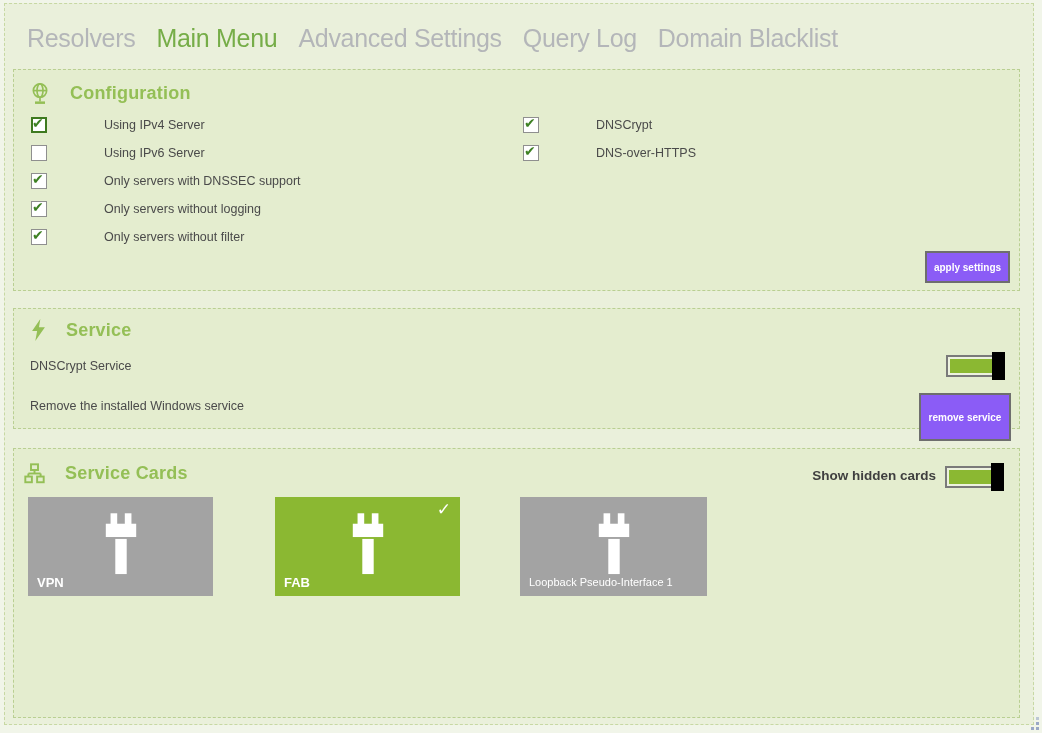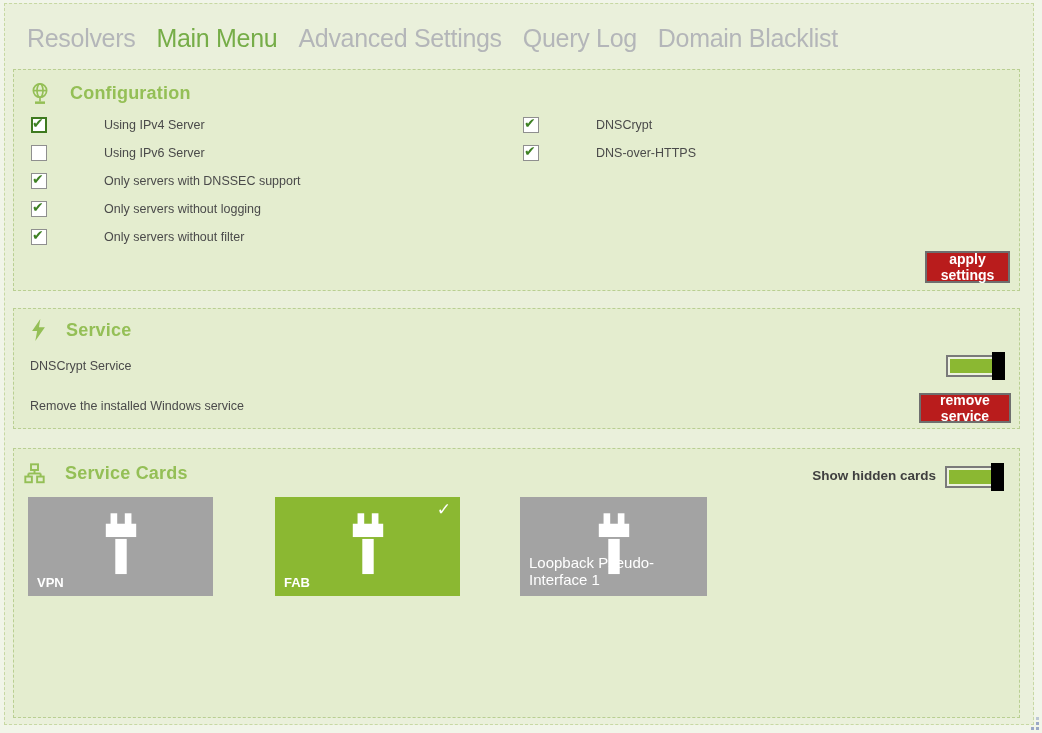--- a/index.html
+++ b/index.html
@@ -25,40 +25,40 @@
 
   
   .cb-row { position:absolute; display:flex; align-items:center; gap:10px; height:18px; }
   .checkbox { width:16px; height:16px; background:#ffffff; border:1px solid #8f8f8f;
               position:relative; flex:0 0 auto; }
   .checkbox.focused { border:2px solid #3e7a1f; }
   .check { position:absolute; left:0px; top:-3px; font-size:14px; font-weight:bold; color:#3e8123; line-height:16px; }
   .cb-label { font-size:12.5px; color:#4a4a4a; white-space:nowrap;margin-left:47px; }
 
   
-  .gbtn { position:absolute; background:#b91c1c; border:2px solid #6e6e6e; color:#ffffff;
-          font-family:inherit; font-size:14px; font-weight:bold; text-align:center; cursor:pointer;
+  .gbtn { position:absolute; background:#8b5cf6; border:2px solid #6e6e6e; color:#ffffff;
+          font-family:inherit; font-size:10px; font-weight:bold; text-align:center; cursor:pointer;
           display:flex; align-items:center; justify-content:center; }
 
   
   .toggle { position:absolute; width:58px; height:22px; cursor:pointer; }
   .toggle-track { position:absolute; inset:0; background:#edf2df; border:2px solid #7a7a7a; }
   .toggle-fill { position:absolute; left:2px; top:2px; bottom:2px; right:9px; background:#8bb832; }
   .toggle-knob { position:absolute; right:-1px; top:-3px; width:13px; height:28px; background:#000000; }
 
   
   .plain-label { position:absolute; font-size:12.5px; color:#4a4a4a; white-space:nowrap; }
 
   
   .show-hidden { position:absolute; right:83px; top:19px; font-size:13.5px; font-weight:600; color:#3f3f3f; white-space:nowrap; }
   .card { position:absolute; top:48px; width:185px; height:99px; background:#a3a3a3; cursor:pointer; }
   .card.selected { background:#8bb832; }
   .card-icon { position:absolute; left:50%; top:50%; transform:translate(-50%,-52%); }
   .card-name { position:absolute; left:9px; bottom:6px; color:#ffffff; font-size:13px; font-weight:600; }
-  .card-name.small { font-size:15px; font-weight:normal; bottom:8px; }
+  .card-name.small { font-size:11px; font-weight:normal; bottom:8px; }
   .card-check { position:absolute; right:9px; top:2px; color:#ffffff; font-size:17px; font-weight:bold; }
 
   
   .grip { position:absolute; right:3px; bottom:3px; width:12px; height:12px; }
   .grip i { position:absolute; width:3px; height:3px; background:#9aa8c6; }
   .grip .d1 { right:0; bottom:0; } .grip .d2 { right:0; bottom:5px; }
   .grip .d3 { right:5px; bottom:0; } .grip .d4 { right:0; bottom:10px; opacity:.6; }
 </style>
 </head>
 <body>
@@ -145,21 +145,21 @@
 
       <span class="plain-label" style="left:16px; top:50px;">DNSCrypt Service</span>
       <div class="toggle" style="left:932px; top:46px;">
         <div class="toggle-track">
             <div class="toggle-fill"></div>
           </div>
         <div class="toggle-knob"></div>
       </div>
 
       <span class="plain-label" style="left:16px; top:90px;">Remove the installed Windows service</span>
-      <button class="gbtn" style="left:905px; top:84px; width:92px; height:30px;">remove service</button>
+      <button class="gbtn" style="left:905px; top:84px; width:92px; height:48px;">remove service</button>
     </div>
 
     <div class="section sec-network">
       <div class="sec-head" style="left:10px; top:14px;">
         <span class="sec-icon">
           <svg width="21" height="21" viewBox="0 0 24 24" fill="none" stroke="#94bf56" stroke-width="2.2">
             <rect x="8" y="1.5" width="8" height="6.5"></rect>
             <line x1="12" y1="8" x2="12" y2="12"></line>
             <line x1="5" y1="12" x2="19" y2="12"></line>
             <line x1="5" y1="12" x2="5" y2="15"></line>

